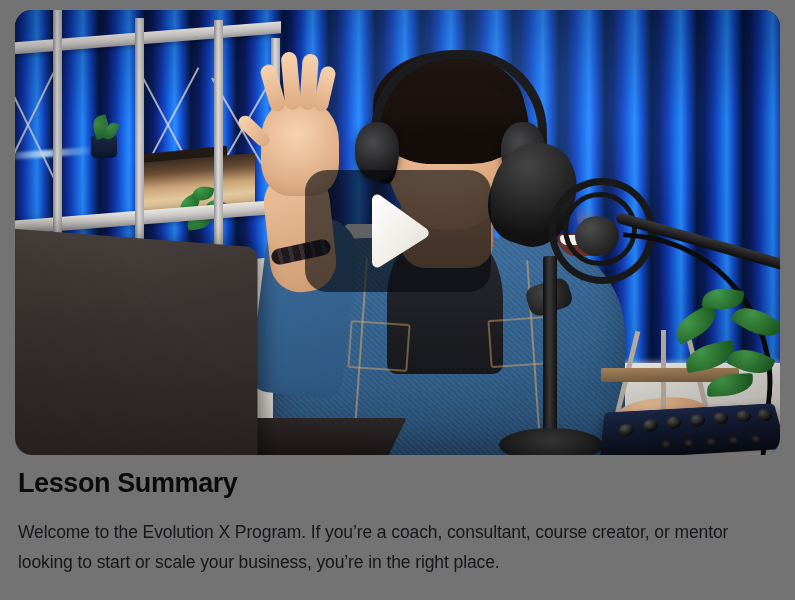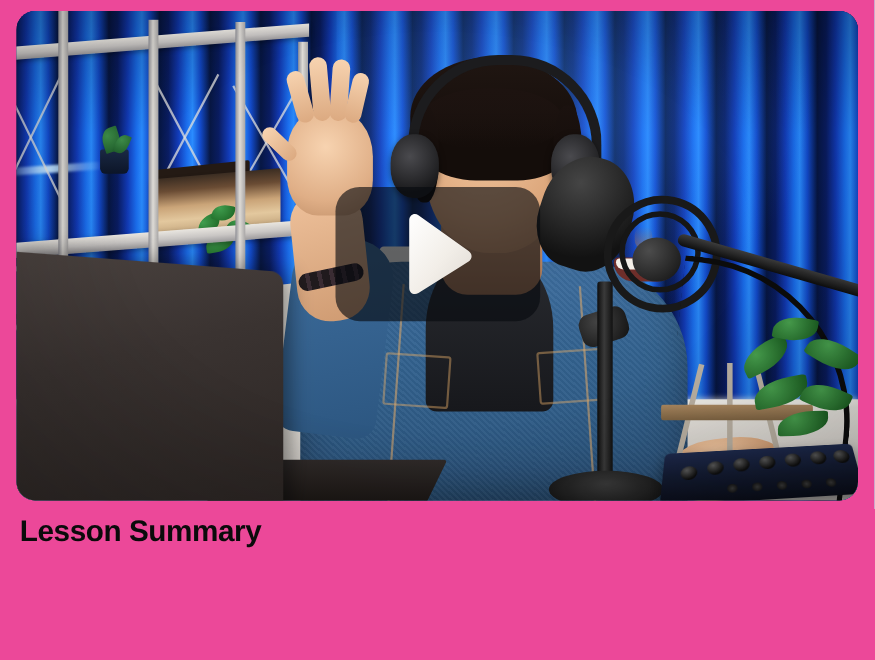--- a/index.html
+++ b/index.html
@@ -12,21 +12,21 @@
     height: 600px;
     overflow: hidden;
     font-family: "Liberation Sans", sans-serif;
     -webkit-font-smoothing: antialiased;
   }
 
   .page {
     position: relative;
     width: 795px;
     height: 600px;
-    background: #ec4899;
+    background: #737373;
   }
 
   
   .video-player {
     position: absolute;
     left: 15px;
     top: 10px;
     width: 765px;
     height: 445px;
     border-radius: 17px;
@@ -754,15 +754,16 @@
             <stop offset="100%" stop-color="#ded9d2"></stop>
           </linearGradient>
         </defs>
         <path d="M7 6.5 C7 1.6 11.5 -0.9 15.4 1.6 L61 34.2 C64.6 36.7 64.6 41.3 61 43.8 L15.4 72.4 C11.5 74.9 7 72.4 7 67.5 Z" fill="url(#playGrad)"></path>
       </svg>
     </div>
   </div>
 
   <div class="summary">
     <h2 class="summary-title">Lesson Summary</h2>
+    <p class="summary-body">Welcome to the Evolution X Program. If you’re a coach, consultant, course creator, or mentor looking to start or scale your business, you’re in the right place.</p>
   </div>
 
 </div>
 
 </body></html>

